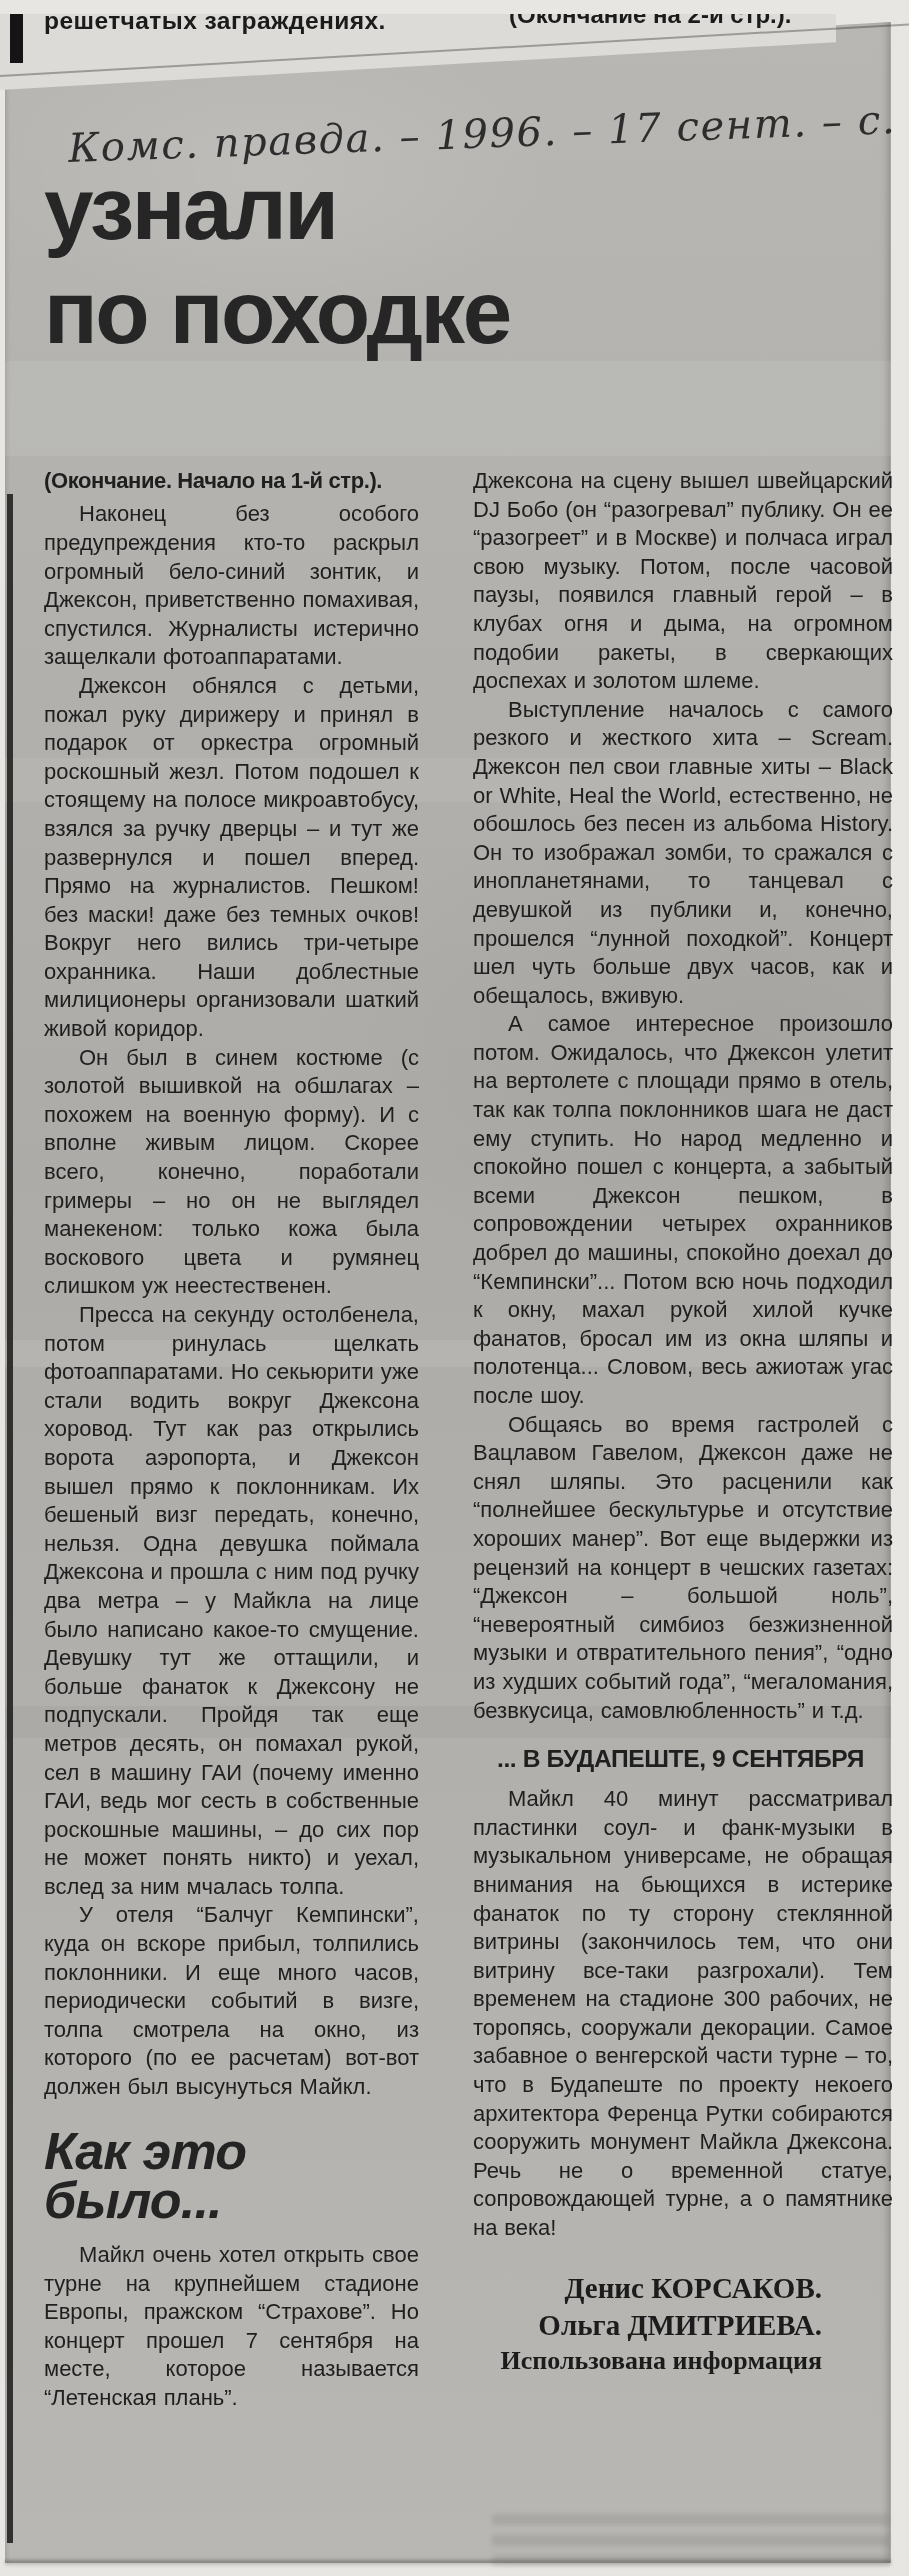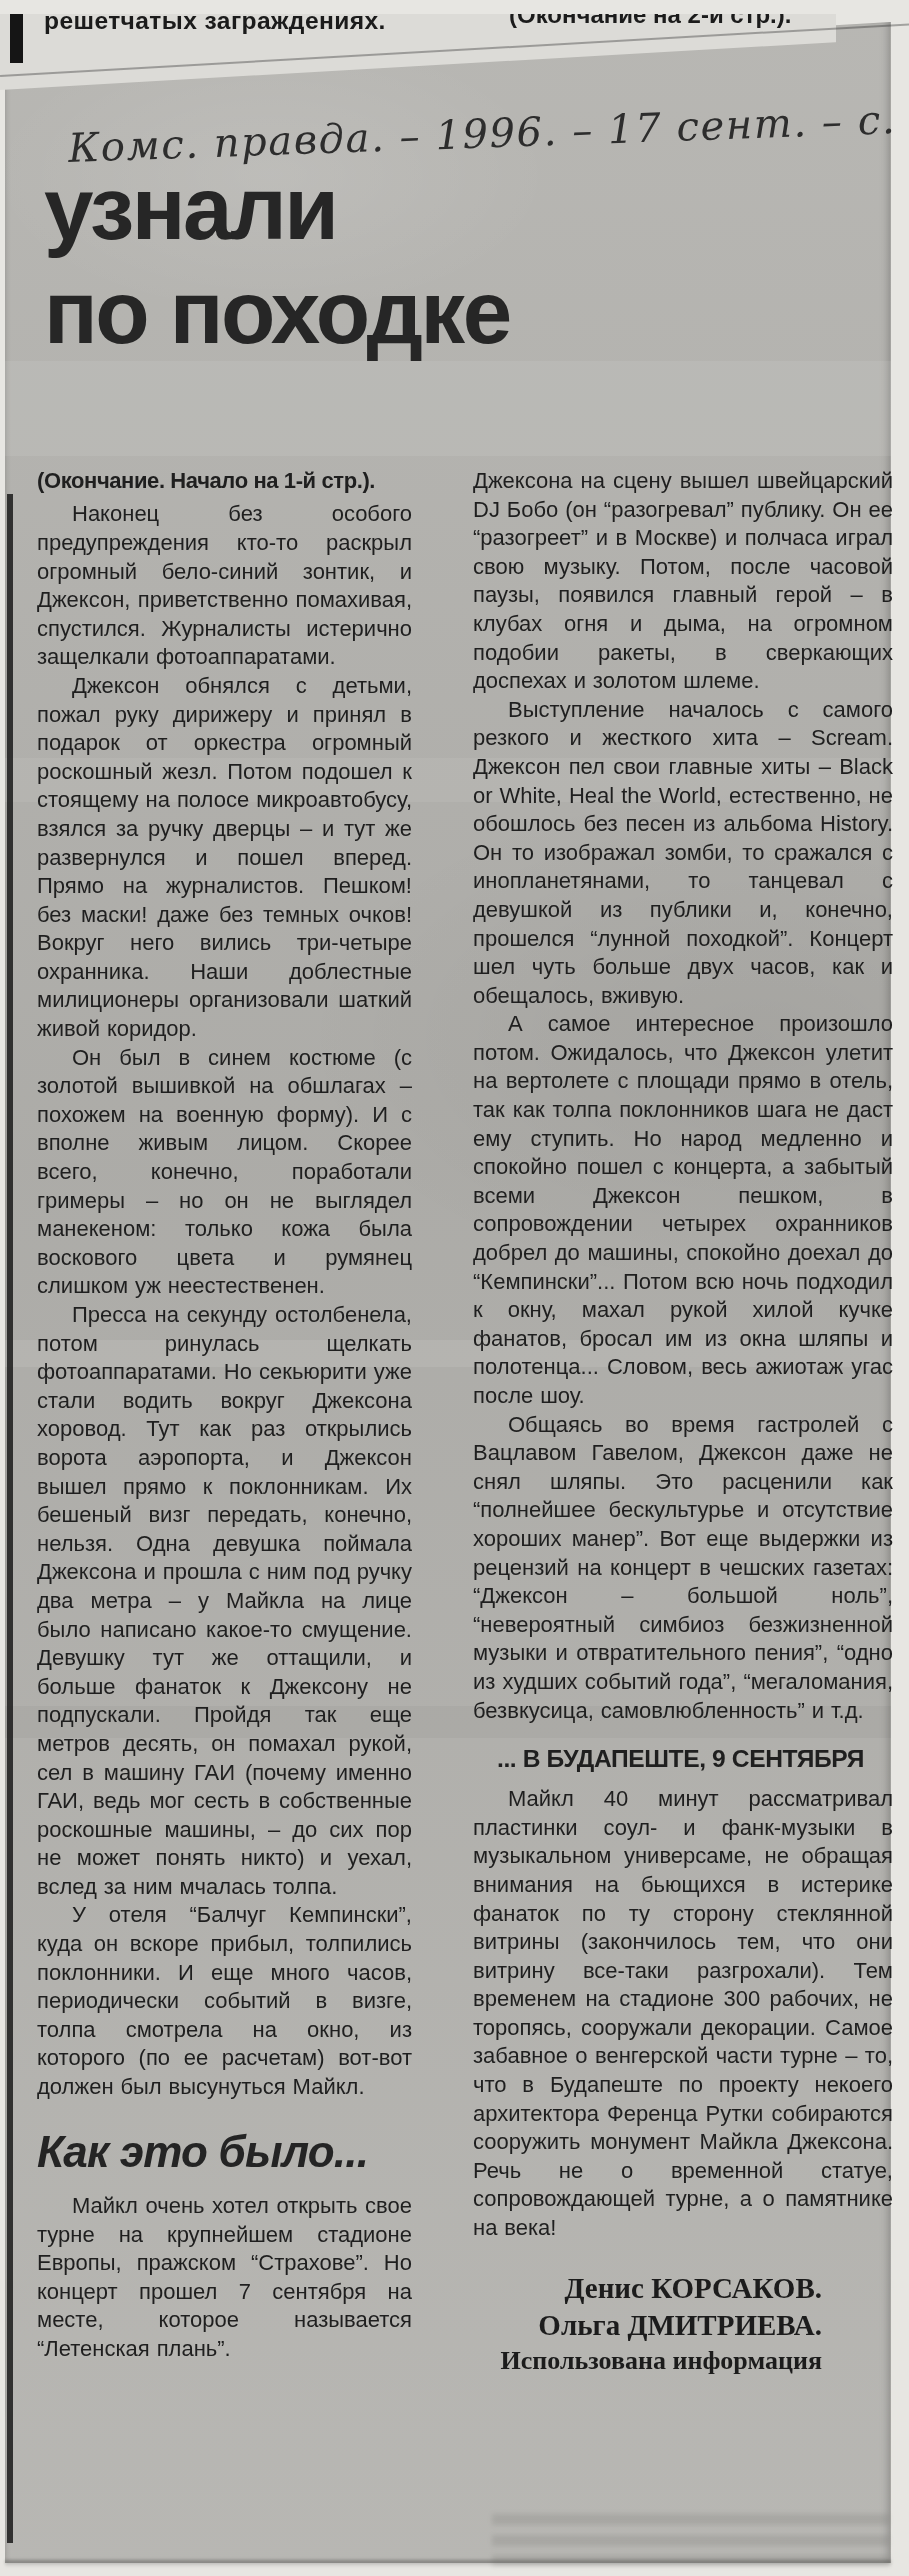--- a/index.html
+++ b/index.html
@@ -53,30 +53,30 @@
     transform:rotate(-2deg); white-space:nowrap;
   }
   
   .headline {
     position:absolute; left:44px; top:156px; width:714px;
     font-weight:700; font-size:89px; line-height:104px;
     letter-spacing:-2.4px; color:#262626;
   }
   
   .col { position:absolute; top:467px; color:#1f1f1f; }
-  .col-left  { left:37px;  width:375px; height:2087px; overflow:hidden; }
+  .col-left  { left:44px;  width:375px; height:2087px; overflow:hidden; }
   .col-right { left:473px; width:420px; height:2103px; overflow:hidden; }
   .cont-note { font-weight:700; font-size:22px; line-height:28.6px; letter-spacing:-0.4px; margin:0 0 4.8px 0; }
   .para {
     font-weight:400; font-size:22px; line-height:28.6px;
     text-align:justify; text-indent:35px; margin:0; word-spacing:0.8px;
   }
   .para.no-indent { text-indent:0; }
   .section-heading {
-    font-weight:700; font-style:italic; font-size:44px; line-height:49px;
+    font-weight:700; font-style:italic; font-size:52px; line-height:49px;
     letter-spacing:-0.8px; margin:25.4px 0 16px 0; color:#242424;
   }
   .subsection-heading {
     font-weight:700; font-size:24.6px; line-height:30px;
     margin:6.3px 0 11px 0; text-indent:19px; letter-spacing:-0.4px;
   }
   .subsection-heading.budapest { margin-top:19px; text-indent:24px; }
   
   .byline-block {
     margin-top:27px; padding-right:71px; text-align:right;

